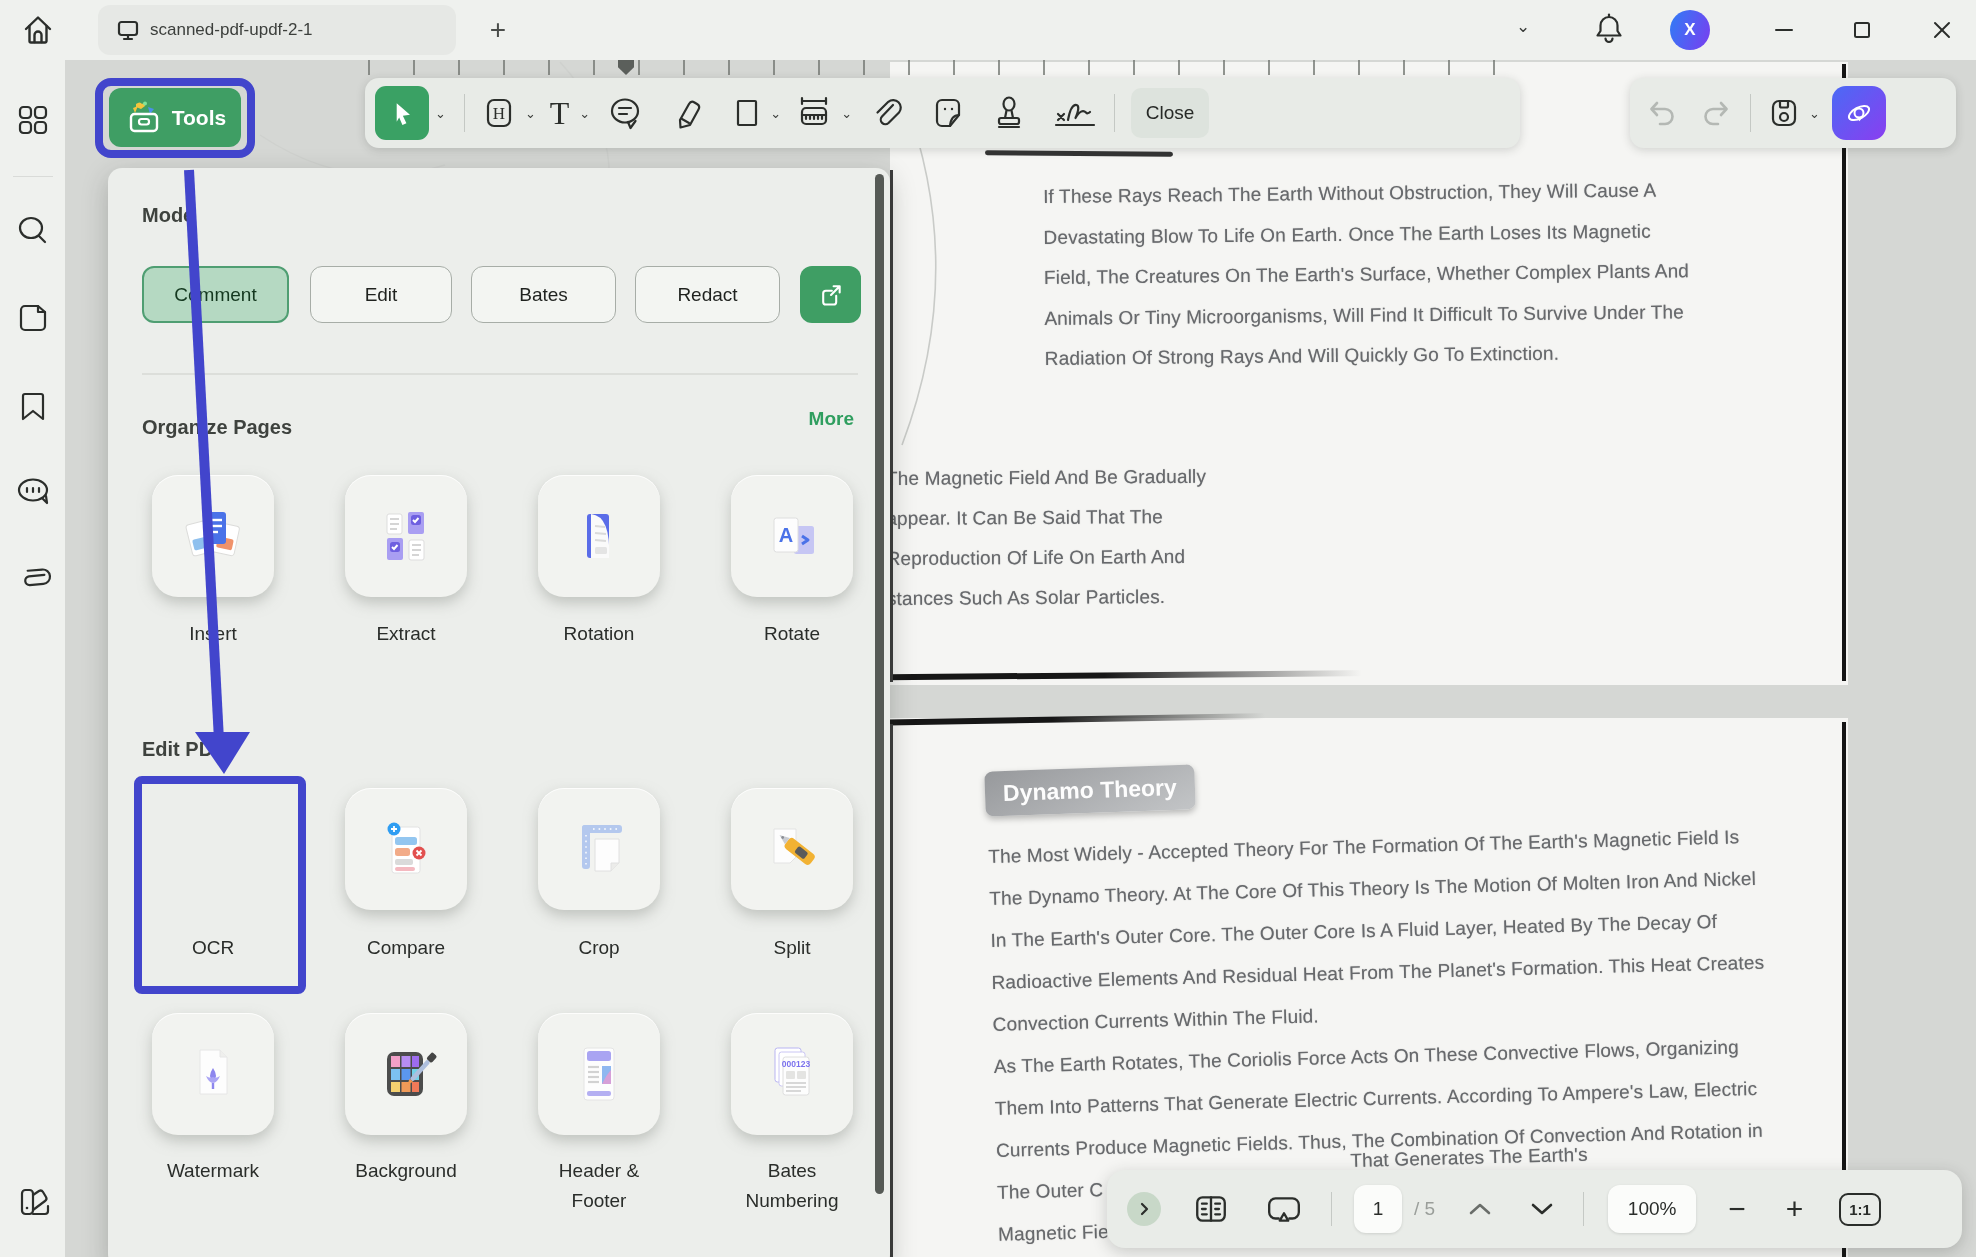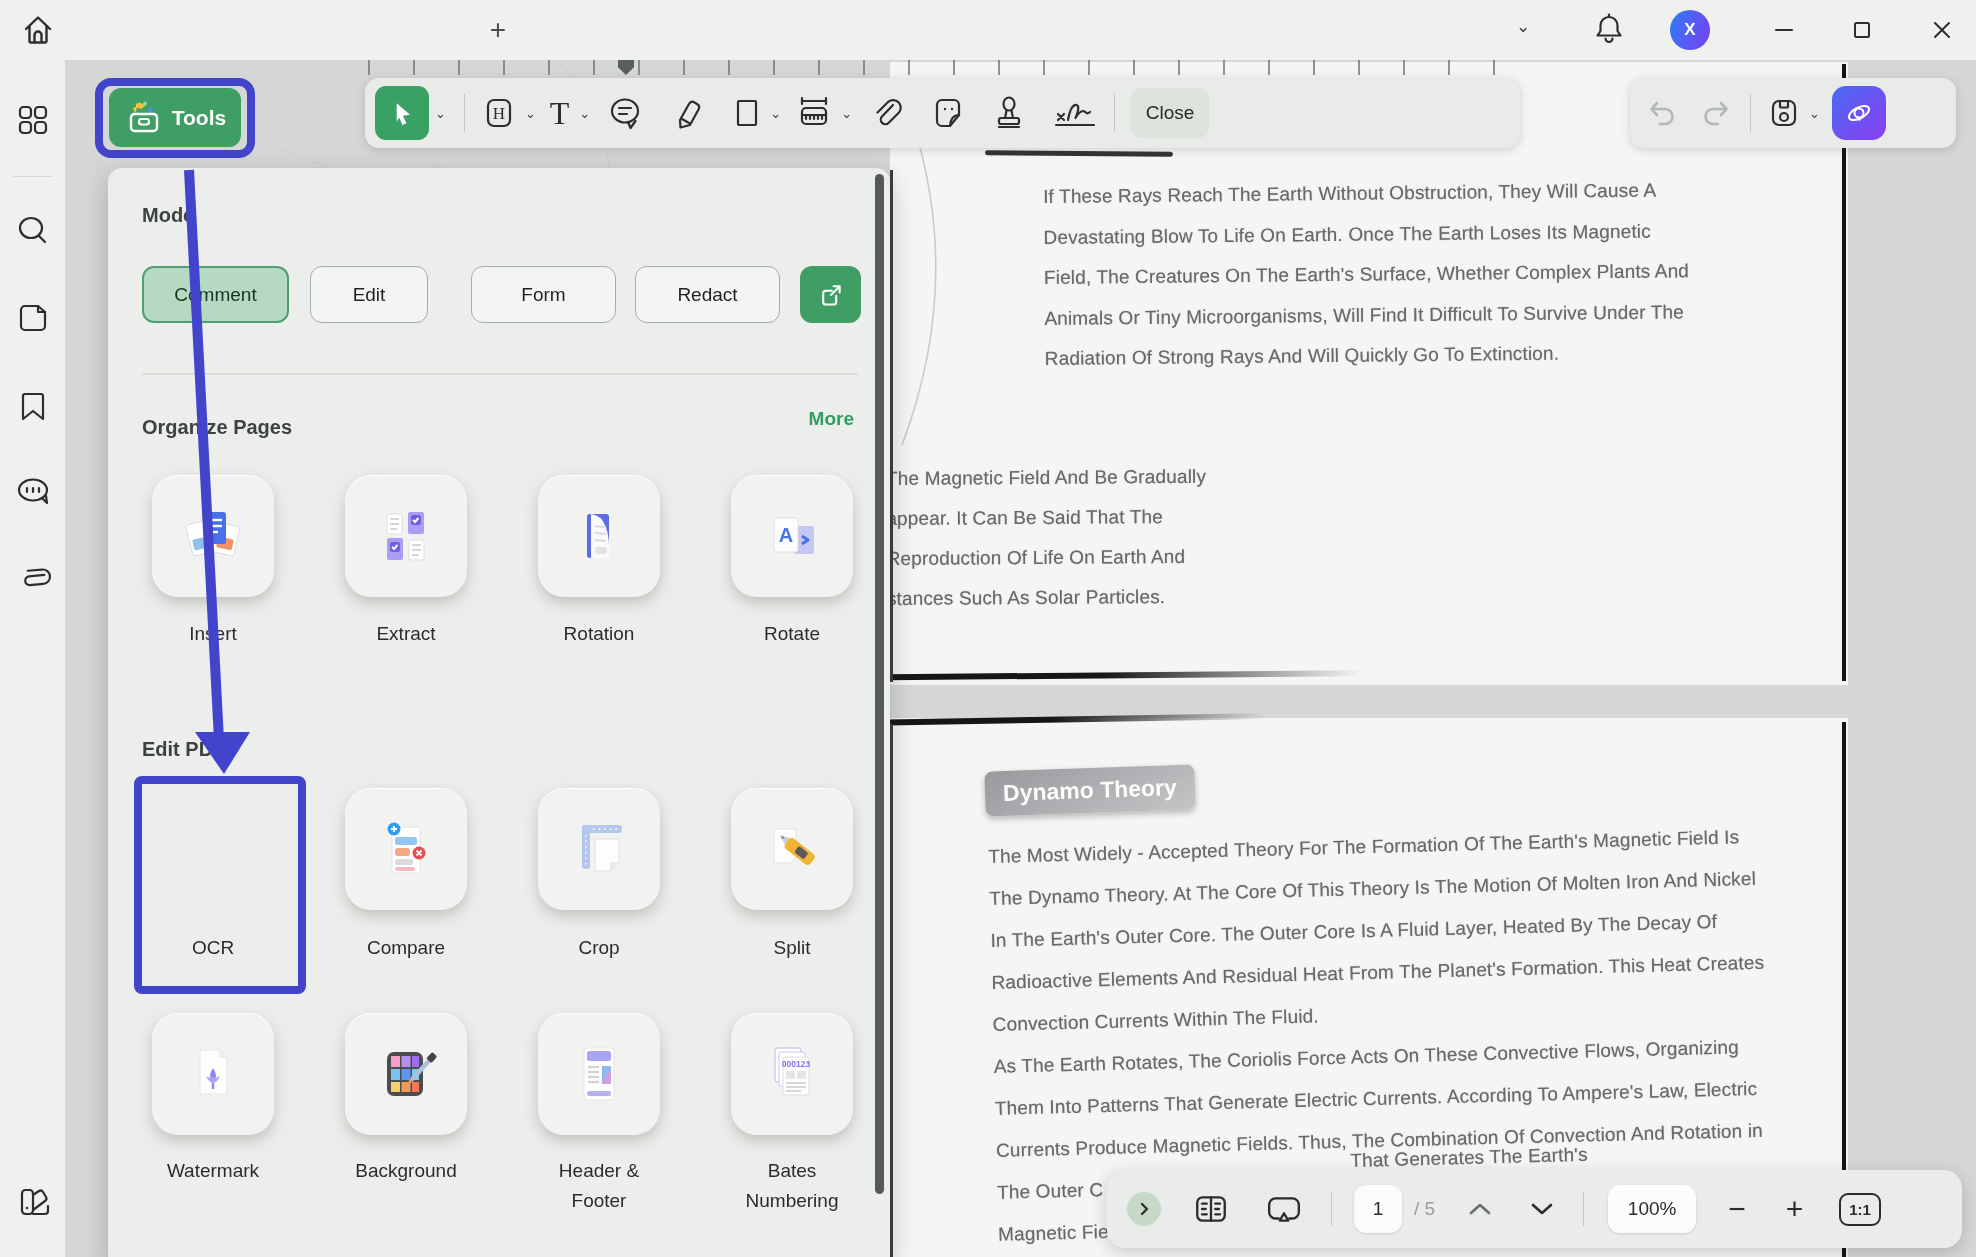--- a/index.html
+++ b/index.html
@@ -274,22 +274,22 @@
       </svg>
     </div>
   </div>
 
   <div class="panel">
 
     <div style="position:absolute;right:6px;top:6px;width:9px;height:1020px;background:#565a56;border-radius:5px;"></div>
 
     <div class="p-head" style="left:34px;top:36px;">Mode</div>
     <div class="mode-btn active" style="left:34px;top:98px;width:147px;">Comment</div>
-    <div class="mode-btn" style="left:202px;top:98px;width:118px;">Edit</div>
-    <div class="mode-btn" style="left:363px;top:98px;width:145px;">Form</div>
+    <div class="mode-btn" style="left:202px;top:98px;width:142px;">Edit</div>
+    <div class="mode-btn" style="left:363px;top:98px;width:145px;">Bates</div>
     <div class="mode-btn" style="left:527px;top:98px;width:145px;">Redact</div>
     <div class="mode-btn" style="left:692px;top:98px;width:61px;background:#3f9e64;border:none;">
       <svg width="26" height="26" viewBox="0 0 30 30" class="ic" style="stroke:#fff;stroke-width:2.4;">
         <path d="M21 16 v7 a3 3 0 0 1-3 3 H9 a3 3 0 0 1-3-3 V13 a3 3 0 0 1 3-3 h7"></path>
         <path d="M18 5 h7 v7 M25 5 L15 15"></path>
       </svg>
     </div>
     <div style="position:absolute;left:34px;top:205px;width:716px;height:1.5px;background:#dcdeda;"></div>
 
     <div class="p-head" style="left:34px;top:248px;">Organize Pages</div>
@@ -450,20 +450,28 @@
   </div>
 
   <div class="topbar">
     <div class="tbtn" style="margin-left:20px;">
       <svg width="36" height="38" viewBox="0 0 36 38" class="ic" style="stroke-width:2.4;">
         <path d="M6 18 L18 6.5 L30 18"></path>
         <path d="M9.5 15 V30 a1.5 1.5 0 0 0 1.5 1.5 h14 A1.5 1.5 0 0 0 26.5 30 V15"></path>
         <path d="M14.5 31 v-7 a3.5 3.5 0 0 1 7 0 v7"></path>
       </svg>
     </div>
+    <div class="tab">
+      <svg width="24" height="25" viewBox="0 0 24 25" class="ic">
+        <rect x="3" y="4" width="18" height="13" rx="2.5"></rect>
+        <line x1="12" y1="17" x2="12" y2="20"></line>
+          <line x1="8" y1="21" x2="16" y2="21"></line>
+      </svg>
+      <span class="tab-label">scanned-pdf-updf-2-1</span>
+    </div>
     <div class="tbtn" style="position:absolute;left:482px;top:14px;width:32px;height:32px;font-size:28px;color:#4a4d4a;font-weight:300;">+</div>
 
     <div class="tbtn chev" style="position:absolute;left:1516px;top:18px;font-size:17px;">⌄</div>
     <div class="tbtn" style="position:absolute;left:1592px;top:10px;">
       <svg width="34" height="38" viewBox="0 0 34 38" class="ic">
         <path d="M17 7 a8.5 8.5 0 0 1 8.5 8.5 V21 l3 4.5 H5.5 L8.5 21 v-5.5 A8.5 8.5 0 0 1 17 7 z"></path>
         <path d="M13.5 28.5 a3.5 3.5 0 0 0 7 0"></path>
         <line x1="17" y1="4.5" x2="17" y2="7"></line>
       </svg>
     </div>

